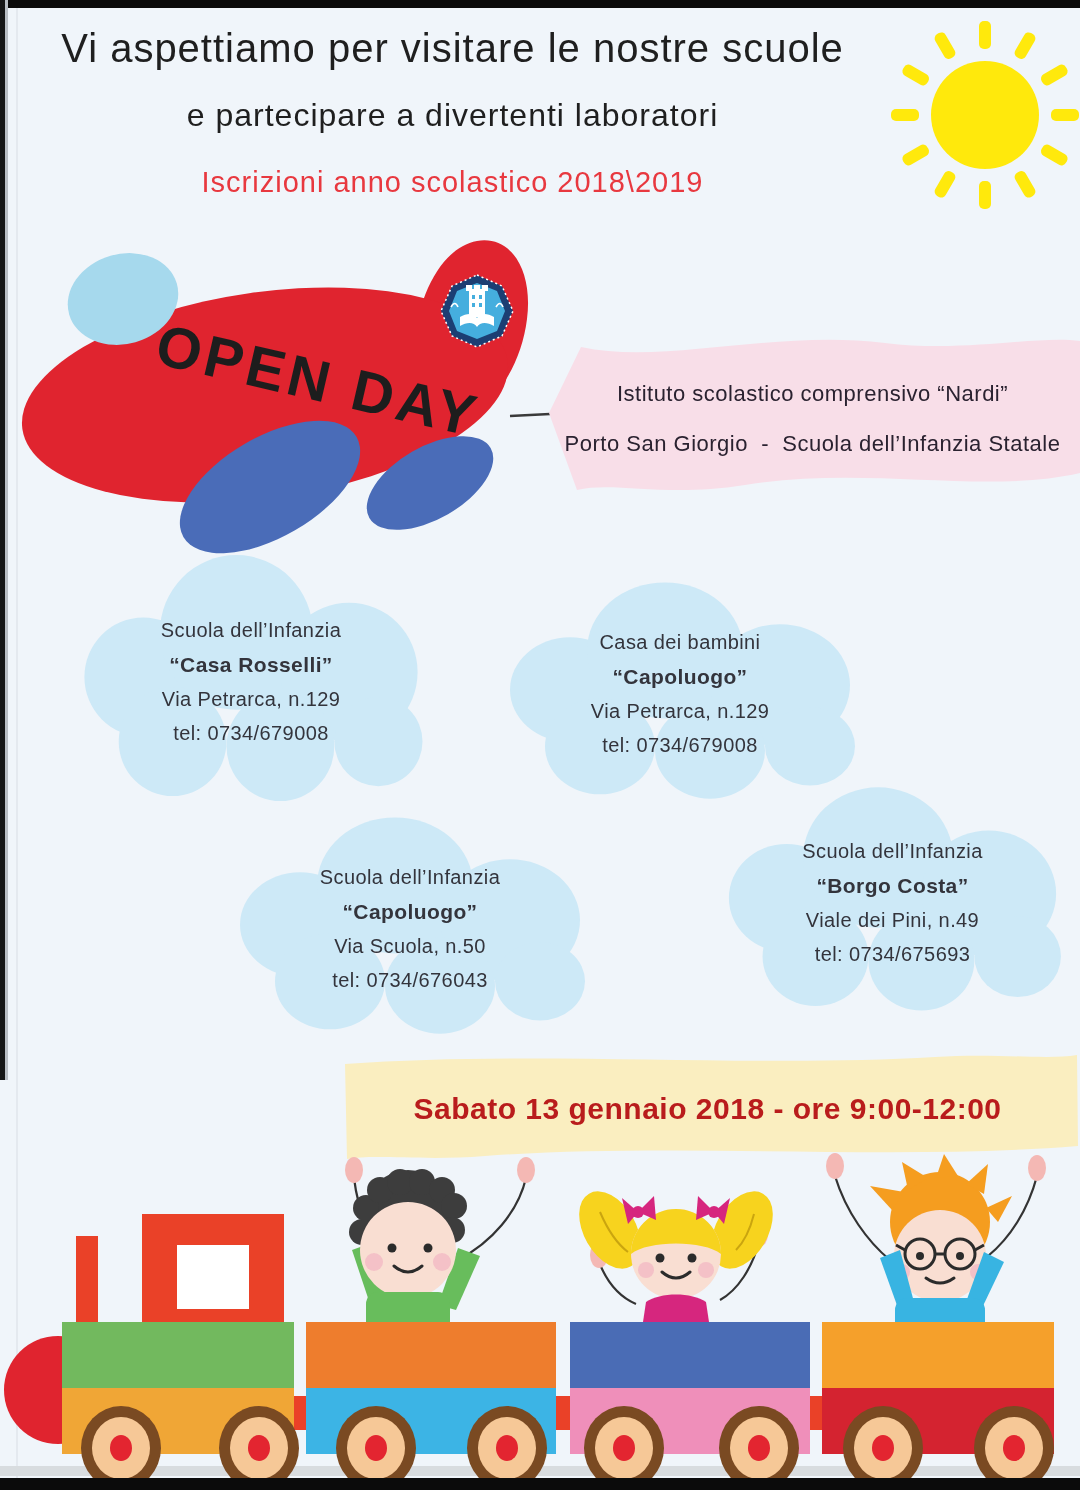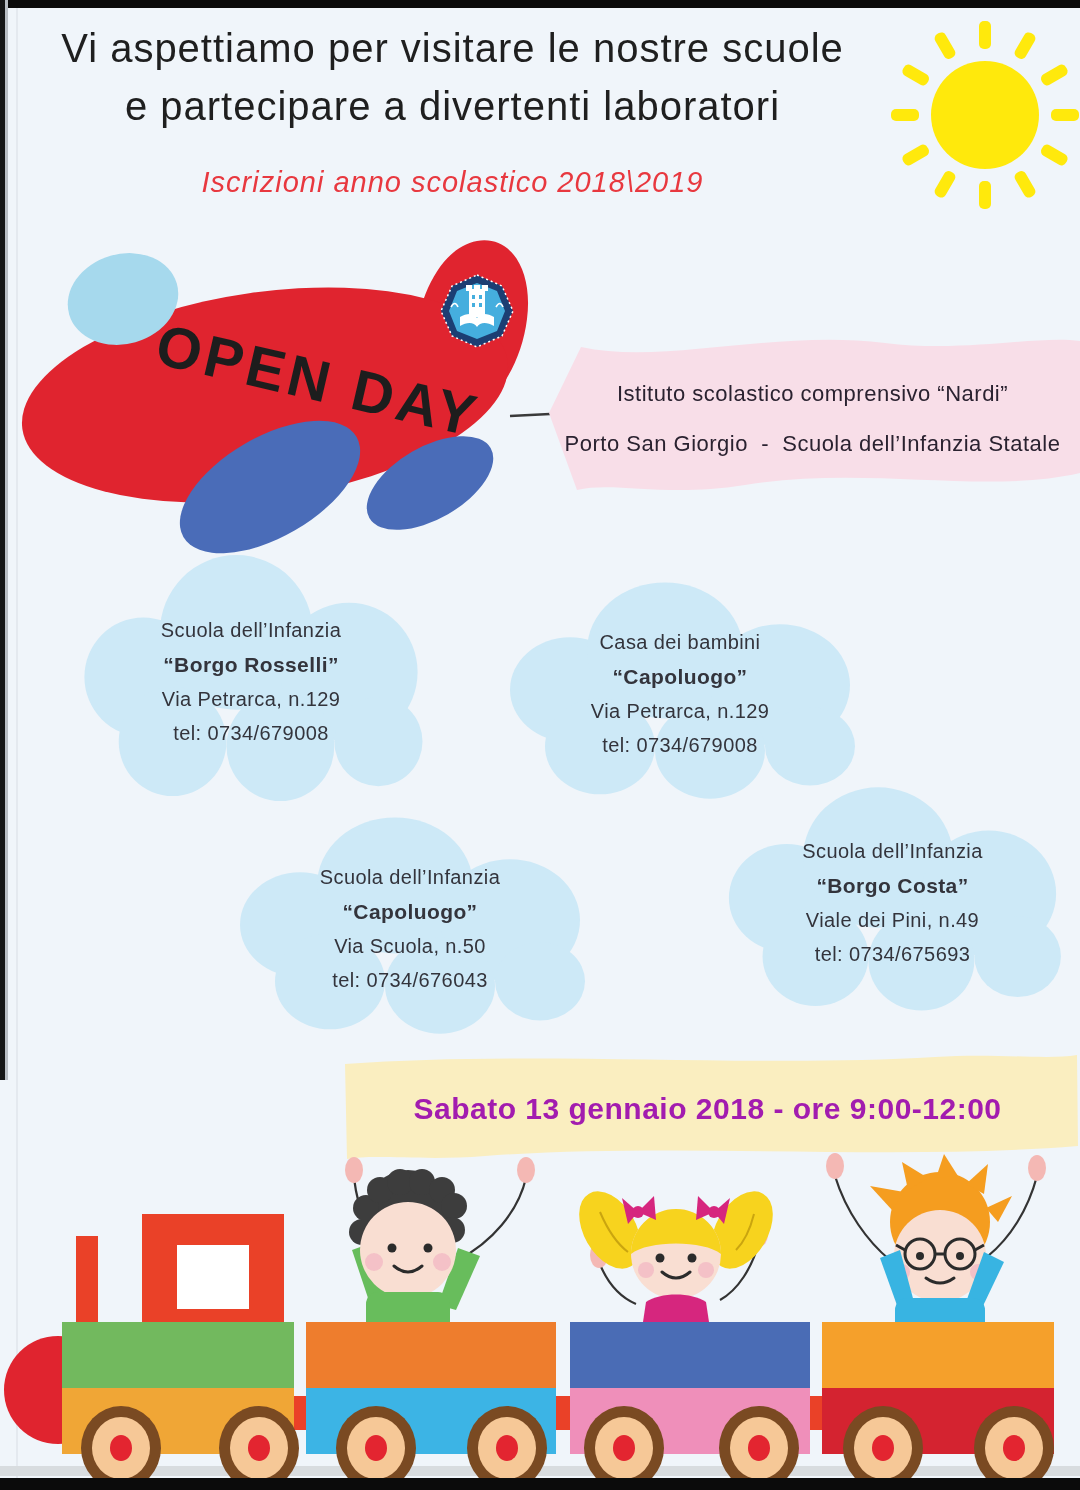--- a/index.html
+++ b/index.html
@@ -17,41 +17,41 @@
   .edge-top{left:0;top:0;width:100%;height:8px;background:#0b0b0b;z-index:7;}
   .edge-bottom{left:0;top:1478px;width:100%;height:12px;background:#0b0b0b;z-index:7;}
   .edge-left{left:0;top:0;width:5px;height:100%;background:#161616;z-index:7;}
   .edge-left-gray{left:5px;top:0;width:3px;height:100%;background:#b9bec4;z-index:7;}
   .inner-line{left:16px;top:8px;width:2px;height:1470px;background:#e4e9ef;z-index:0;}
   .ground{left:0;top:1466px;width:100%;height:10px;background:#d8dcdf;z-index:1;}
 
   
   .headline{left:10px;width:885px;text-align:center;color:#1f1f1f;z-index:1;}
   .t1{top:26px;font-size:40px;letter-spacing:1px;}
-  .t2{top:84px;font-size:40px;letter-spacing:1px;}
-  .subtitle{top:166px;font-size:29px;color:#e8383f;letter-spacing:1px;font-style:italic;}
+  .t2{top:97px;font-size:32px;letter-spacing:1px;}
+  .subtitle{top:166px;font-size:29px;color:#e8383f;letter-spacing:1px;}
 
   
   .pink-banner{left:545px;top:333px;width:535px;height:172px;z-index:1;}
   .pink-banner svg{left:0;top:0;width:100%;height:100%;}
   .pink-text{position:absolute;inset:0;display:flex;flex-direction:column;align-items:center;justify-content:center;gap:24px;color:#2a2230;}
   .pb1,.pb2{font-size:22px;letter-spacing:0.5px;}
   .pre{white-space:pre;}
 
   
   .cloud svg{left:0;top:0;width:100%;height:100%;}
   .cloud{z-index:1;}
   .cloud-text{position:absolute;inset:0;display:flex;flex-direction:column;align-items:center;justify-content:center;gap:11px;color:#33343c;}
   .ct{font-size:20px;letter-spacing:0.4px;}
   .cn{font-size:21px;font-weight:700;letter-spacing:0.4px;}
 
   
   .event-banner{left:335px;top:1048px;width:745px;height:122px;z-index:1;}
   .event-banner svg{left:0;top:0;width:100%;height:100%;}
-  .event-text{position:absolute;inset:0;display:flex;align-items:center;justify-content:center;font-size:30px;font-weight:700;color:#a21caf;letter-spacing:0.5px;}
+  .event-text{position:absolute;inset:0;display:flex;align-items:center;justify-content:center;font-size:30px;font-weight:700;color:#b91c1c;letter-spacing:0.5px;}
 
   
   .plane{left:15px;top:235px;width:535px;height:320px;z-index:1;}
   .openday{font-family:"Liberation Sans",sans-serif;font-size:58px;font-weight:700;letter-spacing:4px;fill:#1d1d1d;}
 
   .sun{left:885px;top:15px;width:200px;height:200px;z-index:1;}
   .train{left:0;top:1150px;width:1080px;height:340px;z-index:2;}
 </style>
 </head>
 <body>
@@ -122,21 +122,21 @@
         <circle cx="90" cy="120" r="60"></circle>
           <circle cx="185" cy="75" r="78"></circle>
           <circle cx="300" cy="115" r="70"></circle>
         <circle cx="120" cy="185" r="55"></circle>
           <circle cx="230" cy="190" r="55"></circle>
           <circle cx="330" cy="185" r="45"></circle>
       </g>
     </svg>
     <div class="cloud-text">
       <div class="ct">Scuola dell’Infanzia</div>
-      <div class="cn">“Borgo Rosselli”</div>
+      <div class="cn">“Casa Rosselli”</div>
       <div class="ct">Via Petrarca, n.129</div>
       <div class="ct">tel: 0734/679008</div>
     </div>
   </div>
 
   <div class="abs cloud" style="left:480px;top:585px;width:400px;height:218px;text-decoration:underline;">
     <svg viewBox="0 0 400 250" preserveAspectRatio="none">
       <g fill="#cde9f7">
         <circle cx="90" cy="120" r="60"></circle>
           <circle cx="185" cy="75" r="78"></circle>

